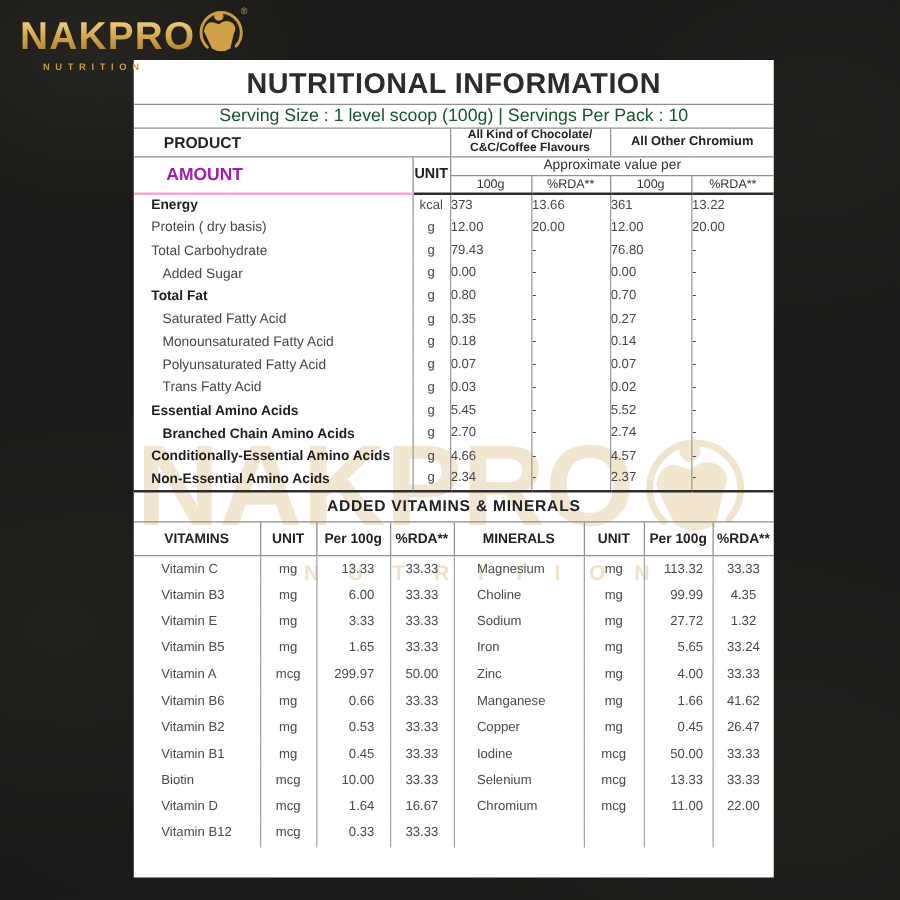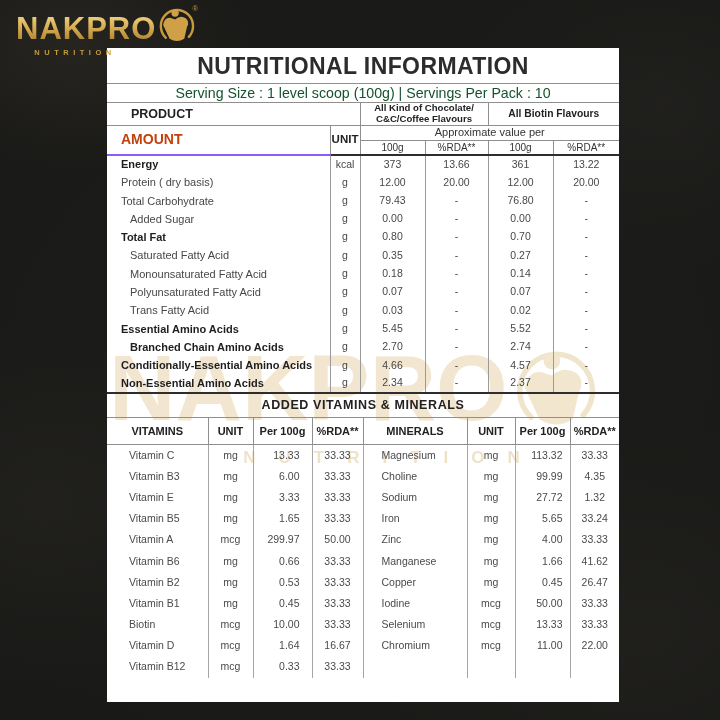--- a/index.html
+++ b/index.html
@@ -42,35 +42,35 @@
     position:relative;z-index:2;background:transparent;}
   td{padding:0;vertical-align:middle;line-height:1.12;box-sizing:border-box;
     overflow:hidden;white-space:nowrap;}
 
   
   .tr-prod td{height:22px;border-bottom:1px solid #8f8f8f;}
   .prod-label{font-size:12.5px;font-weight:700;color:#222;padding-left:24px;}
   .flav{font-size:9.6px;font-weight:700;color:#222;text-align:center;
     border-left:1px solid #8f8f8f;white-space:normal;}
   .flav2{font-size:10.3px;}
-  .th-amount{font-size:14px;font-weight:700;color:#c2410c;padding-left:14px;
-    border-bottom:2px solid #8b5cf6;}
+  .th-amount{font-size:14px;font-weight:700;color:#a21caf;padding-left:26px;
+    border-bottom:2px solid #f9a8d4;}
   .th-unit{font-size:11.5px;font-weight:700;color:#222;text-align:center;
     border-left:1px solid #8f8f8f;border-bottom:2px solid #2d2d2d;}
   .th-approx{height:15px;font-size:11px;color:#333;text-align:center;
     border-left:1px solid #8f8f8f;border-bottom:1px solid #8f8f8f;}
   .tr-sub td{height:15px;font-size:10px;color:#333;text-align:center;
     border-left:1px solid #8f8f8f;border-bottom:2px solid #2d2d2d;}
   .tr-amt td{height:18.3px;}
   .tr-amt td+td{border-left:1px solid #9a9a9a;}
   .nm{font-size:11px;color:#474747;padding-left:14px;text-align:left;}
   .nm.b{font-weight:700;color:#1e1e1e;}
   .nm.i{padding-left:23px;}
   .un{font-size:10.5px;color:#474747;text-align:center;}
-  .val{font-size:10.5px;color:#474747;text-align:center;}
+  .val{font-size:10.5px;color:#474747;text-align:left;}
   .tr-amt.last td{border-bottom:2px solid #2d2d2d;}
 
   
   .vm-title{position:relative;z-index:2;height:24px;line-height:23px;text-align:center;
     font-size:12.5px;font-weight:700;color:#222;letter-spacing:0.6px;
     border-bottom:1px solid #8f8f8f;box-sizing:border-box;}
   .tr-vmh td{height:27px;font-size:11px;font-weight:700;color:#222;text-align:center;
     border-bottom:1px solid #8f8f8f;}
   .tr-vmh td+td{border-left:1px solid #8f8f8f;}
   .tr-vm td{height:21.2px;font-size:10.5px;color:#4a4a4a;}
@@ -137,21 +137,21 @@
         <col style="width:65px">
         <col style="width:66px">
       </colgroup>
     <tbody>
         <tr class="tr-prod">
       <td class="prod-label" colspan="2">PRODUCT</td>
       <td class="flav" colspan="2">
         <div>All Kind of Chocolate/</div>
         <div>C&amp;C/Coffee Flavours</div>
       </td>
-      <td class="flav flav2" colspan="2">All Biotin Flavours</td>
+      <td class="flav flav2" colspan="2">All Other Chromium</td>
     </tr>
     <tr>
       <td class="th-amount" rowspan="2">AMOUNT</td>
       <td class="th-unit" rowspan="2">UNIT</td>
       <td class="th-approx" colspan="4">Approximate value per</td>
     </tr>
     <tr class="tr-sub">
       <td>100g</td>
       <td>%RDA**</td>
       <td>100g</td>

